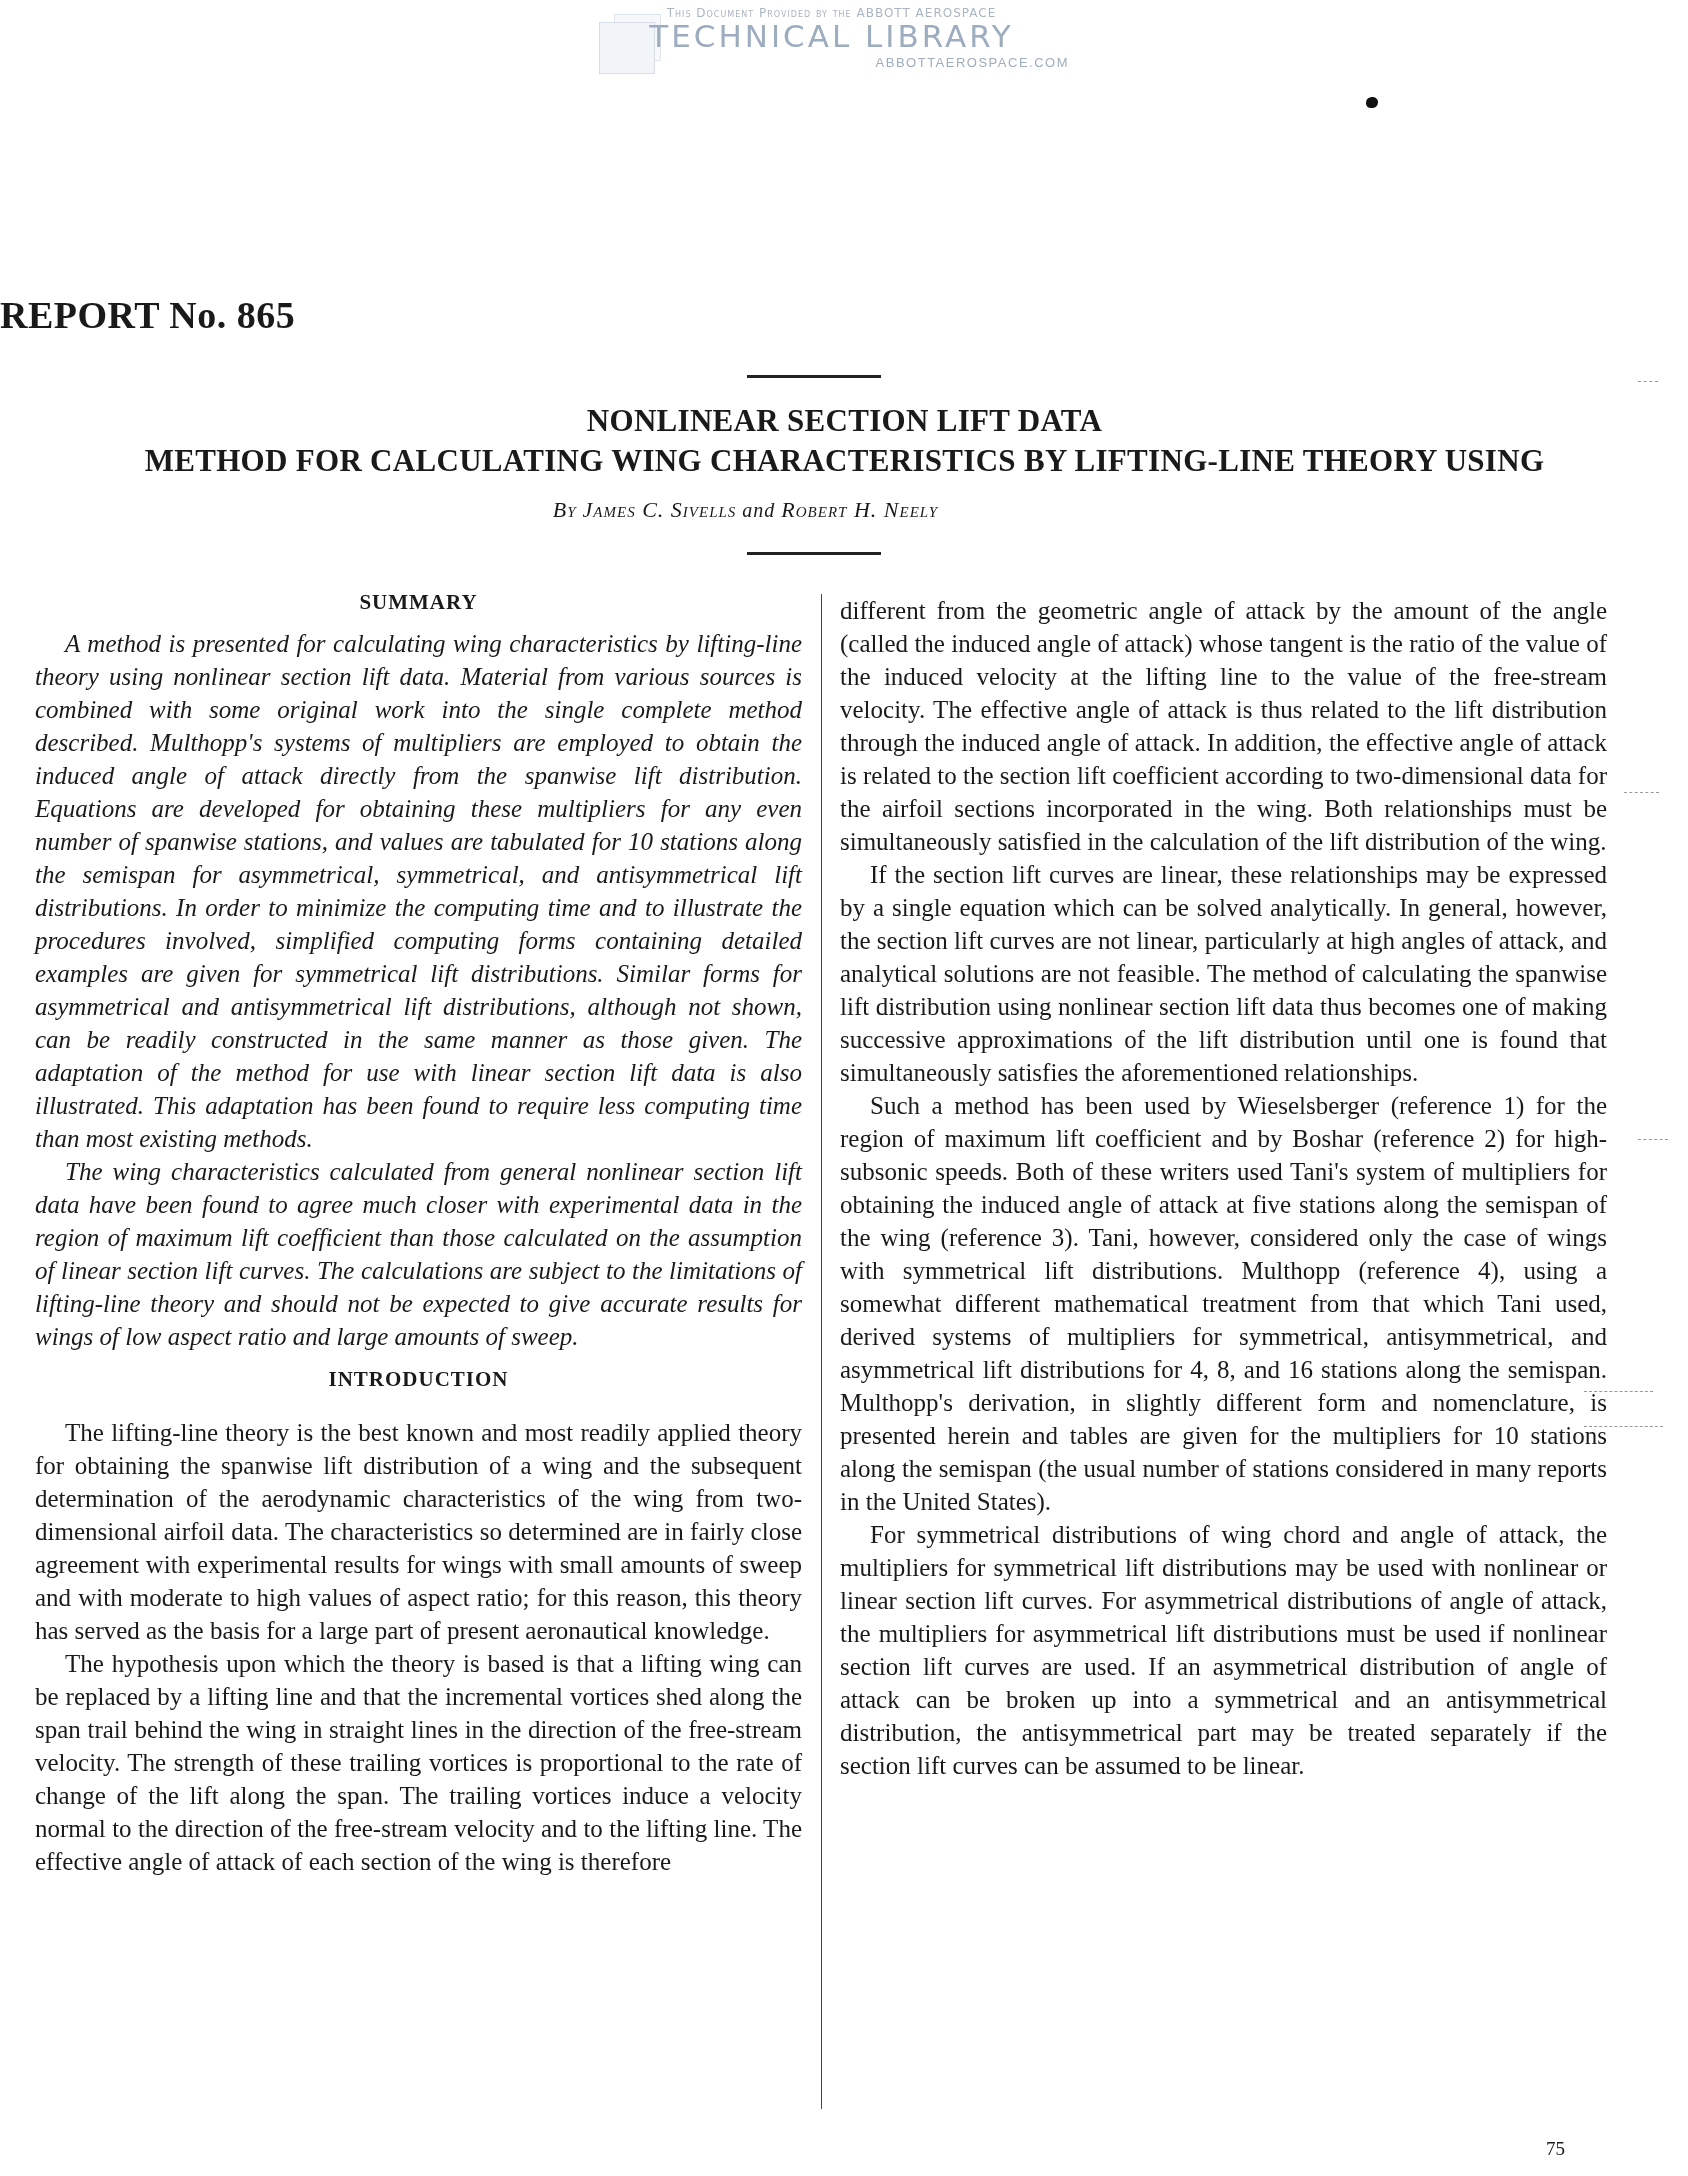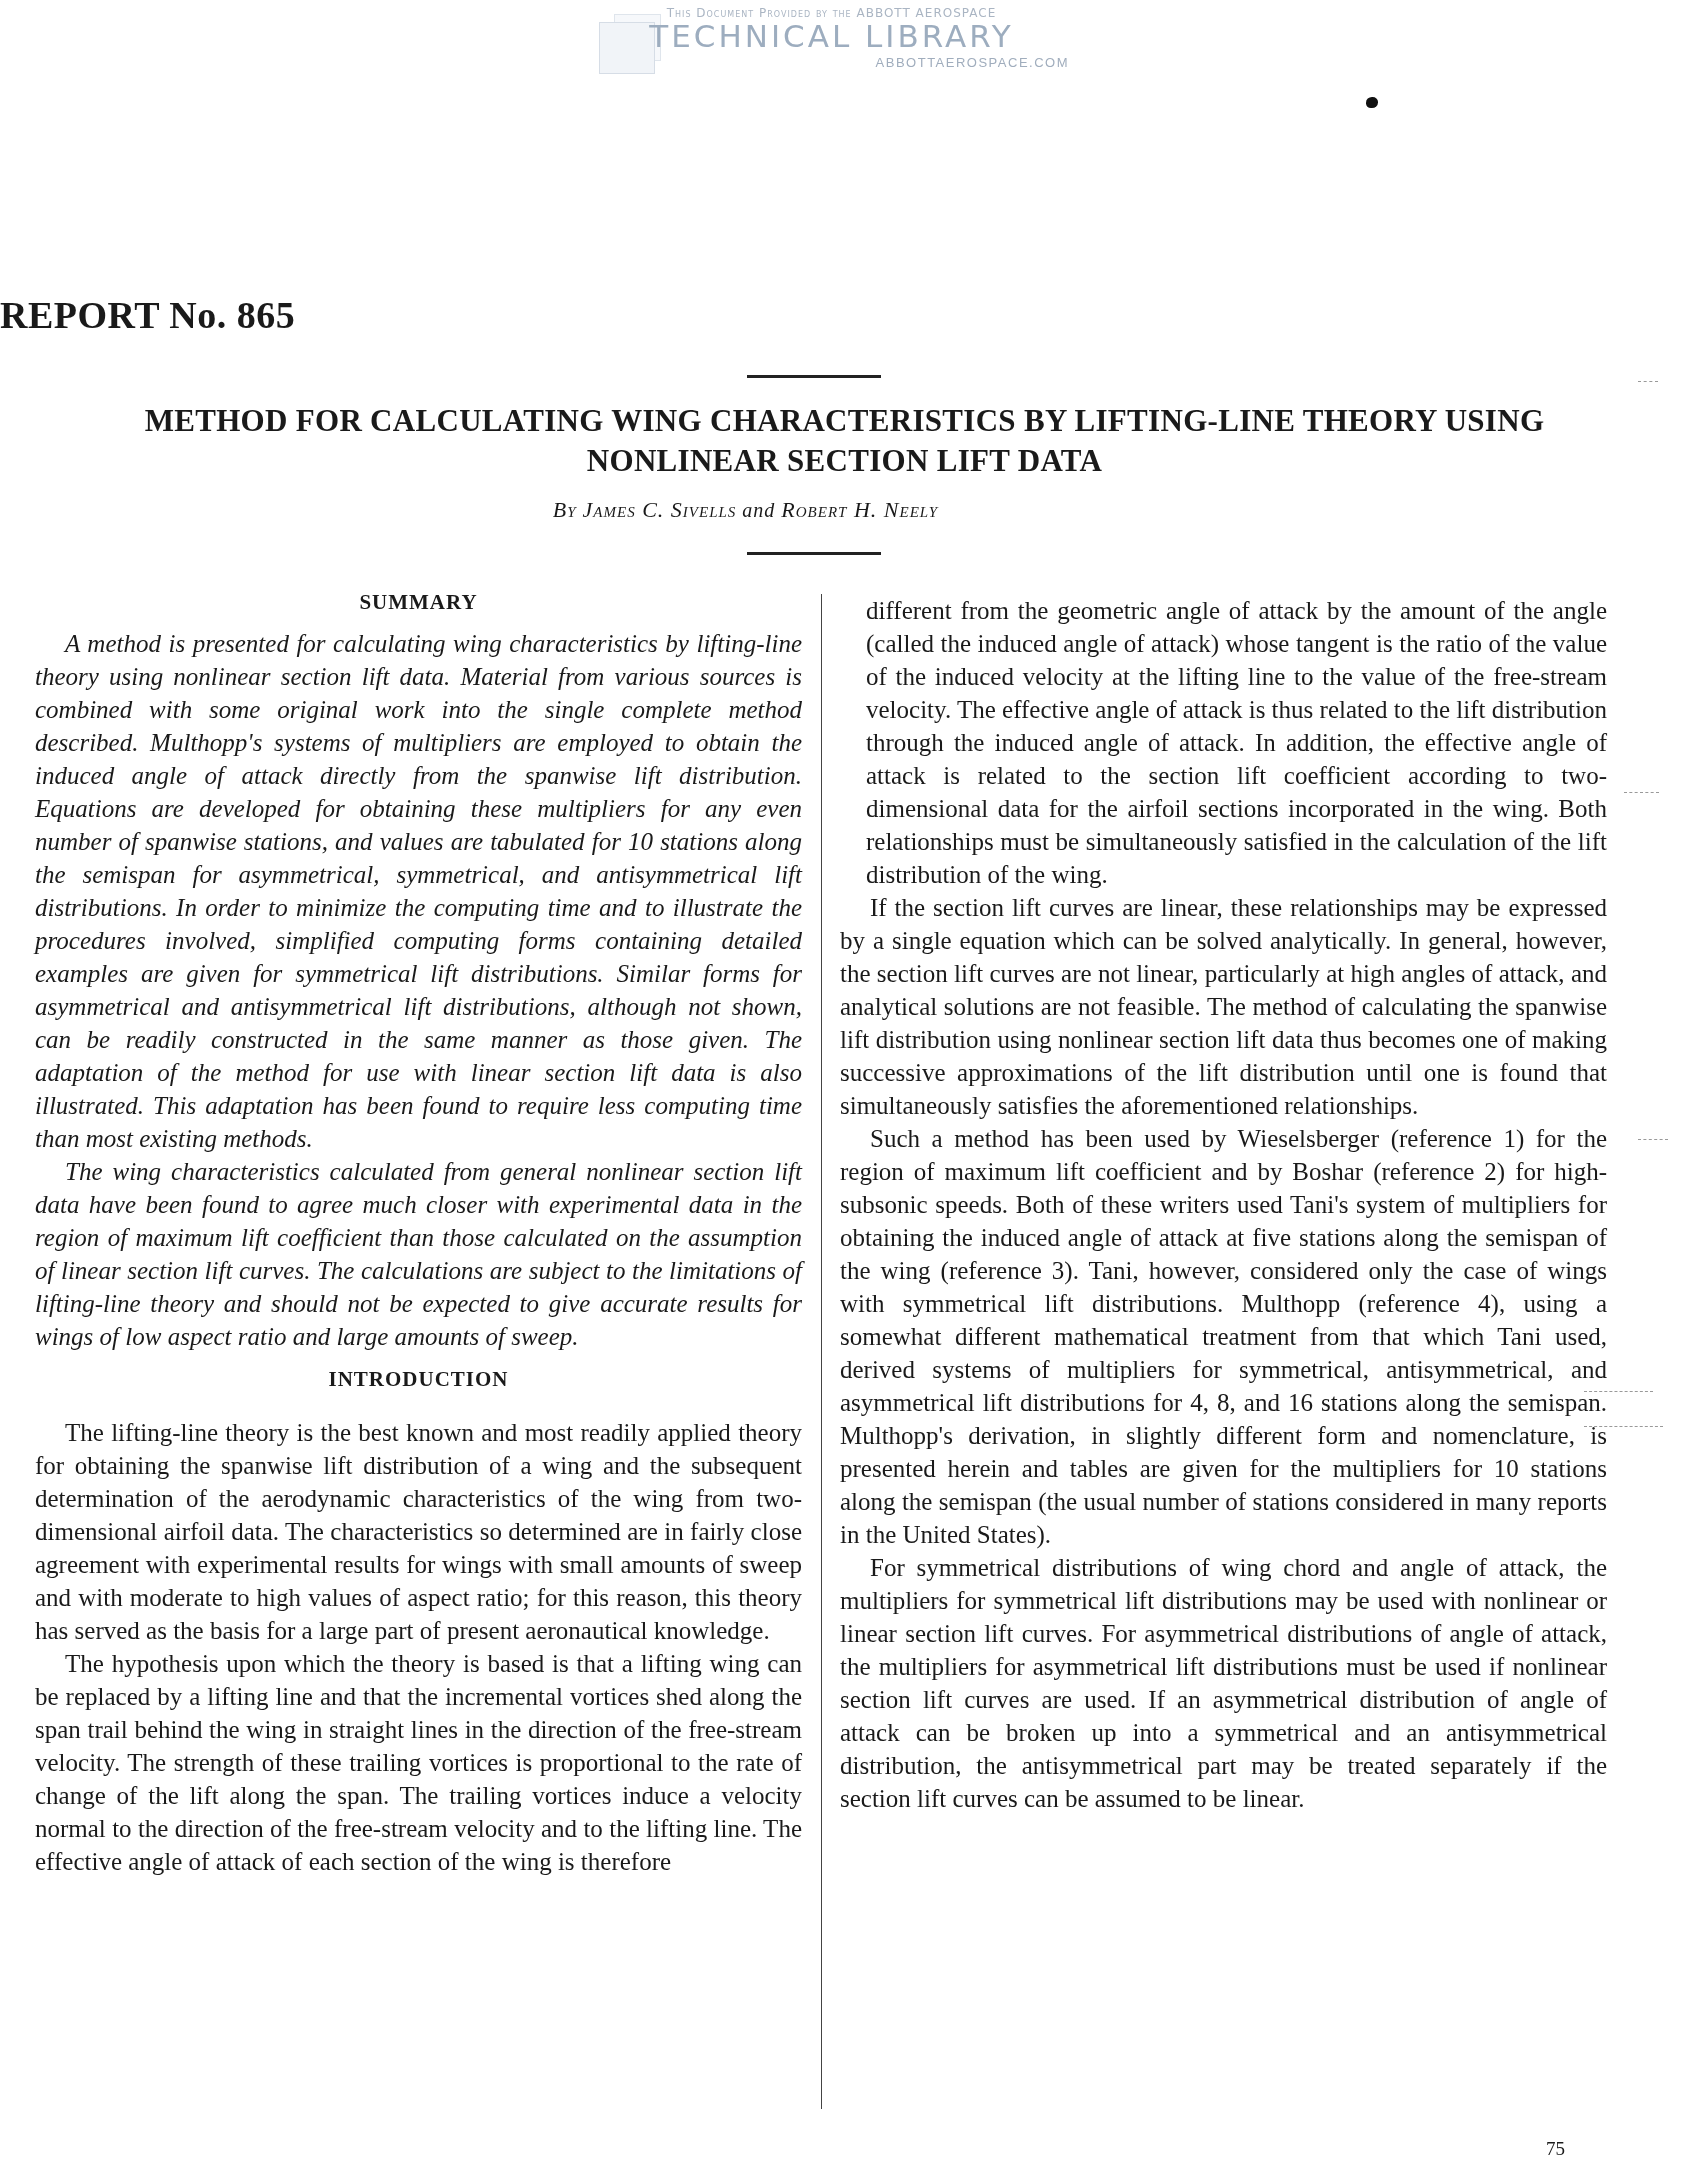--- a/index.html
+++ b/index.html
@@ -34,21 +34,21 @@
   .title { position: absolute; top: 401px; left: 0; width: 1689px; text-align: center;
            font-size: 31px; font-weight: bold; line-height: 40px; letter-spacing: 0.3px; }
   .byline { position: absolute; top: 497px; left: 0; width: 1491px; text-align: center;
             font-size: 20px; letter-spacing: 1px; font-style: italic; }
   .byline .sc { font-variant: small-caps; font-size: 22px; }
 
   .col { position: absolute; font-size: 25px; line-height: 33px; text-align: justify; }
   .col-left { left: 35px; top: 586px; width: 767px; }
   .col-right { left: 840px; top: 594px; width: 767px; }
   .col p { margin: 0; text-indent: 30px; }
-  .col p.noindent { text-indent: 0; margin-left: 26px; }
+  .col p.noindent { text-indent: 0; }
   .col-left .italic { font-style: italic; }
   .heading { text-align: center; font-size: 21px; letter-spacing: 1px; margin: 0;
              text-indent: 0; }
   .h-summary { margin-bottom: 8px; }
   .h-intro { margin-top: 10px; margin-bottom: 20px; }
 
   .divider { position: absolute; left: 821px; top: 594px; width: 1px; height: 1515px;
              background: #444; }
 
   .page-no { position: absolute; left: 1500px; top: 2138px; font-size: 19px; margin-left: 46px; }
@@ -64,22 +64,22 @@
   <div class="wm-line1">This Document Provided by the ABBOTT AEROSPACE</div>
   <div class="wm-line2">TECHNICAL LIBRARY</div>
   <div class="wm-line3">ABBOTTAEROSPACE.COM</div>
 </div>
 
 <div class="blot"></div>
 
 <div class="report-no">REPORT No. 865</div>
 <div class="rule rule-1"></div>
 <div class="title">
+  <div>NONLINEAR SECTION LIFT DATA</div>
   <div>METHOD FOR CALCULATING WING CHARACTERISTICS BY LIFTING-LINE THEORY USING</div>
-  <div>NONLINEAR SECTION LIFT DATA</div>
 </div>
 <div class="byline">
   <span class="sc">By</span>
   <span class="sc">James C. Sivells</span>
   <span>and</span>
   <span class="sc">Robert H. Neely</span>
 </div>
 <div class="rule rule-2"></div>
 
 <div class="col col-left">

